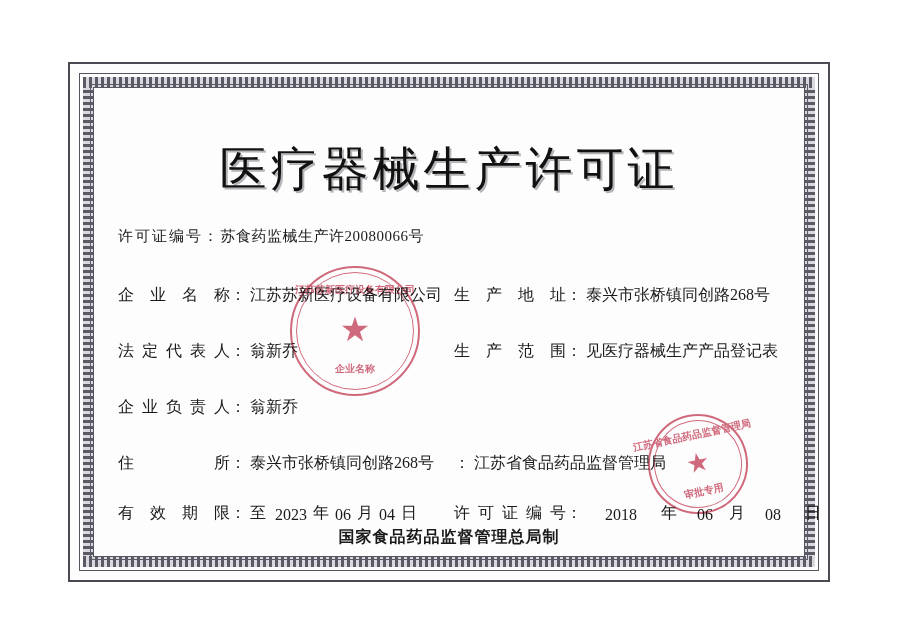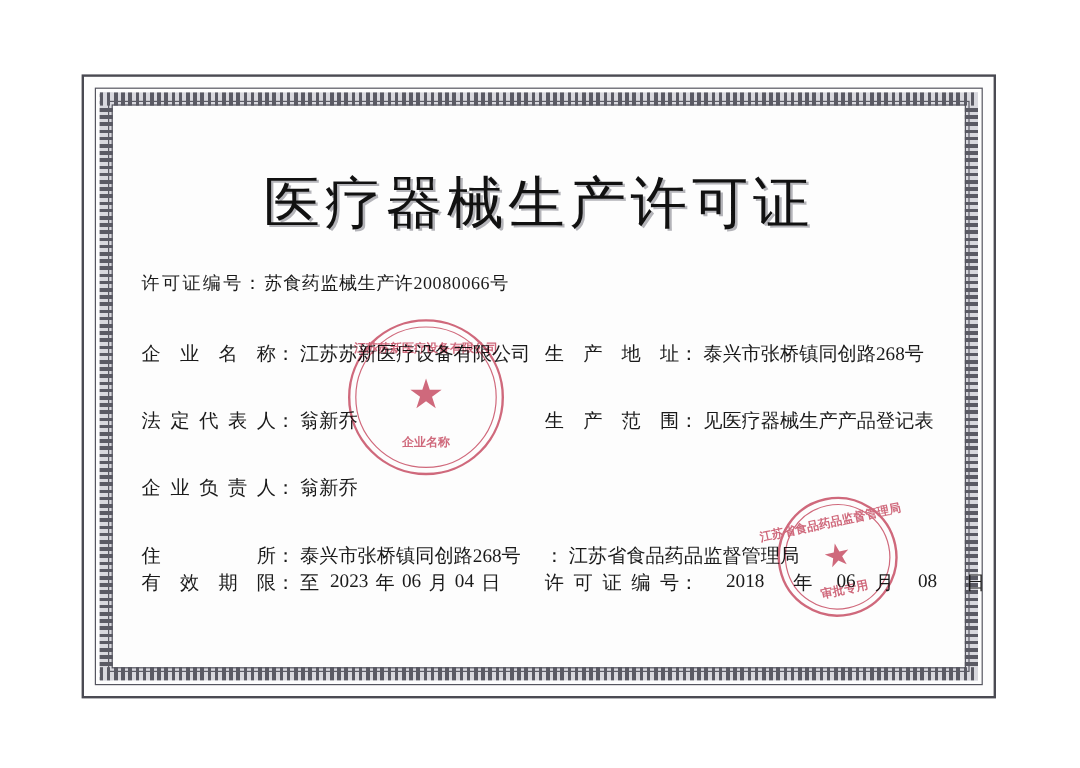--- a/index.html
+++ b/index.html
@@ -126,21 +126,21 @@
     padding-bottom: 2px;
     padding-left: 4px;
     white-space: nowrap;
   }
 
   .spacer-row { height: 56px; }
 
   
   .date-row {
     display: flex;
-    align-items: flex-start;
+    align-items: flex-end;
     height: 48px;
     font-size: 16px;
   }
   .date-row .label {
     flex: 0 0 112px;
     text-align: justify;
     text-align-last: justify;
   }
   .date-row .colon { flex: 0 0 10px; }
   .date-row .pre { padding: 0 6px 0 4px; }
@@ -297,20 +297,21 @@
         <span class="num" style="margin-left:20px">2018</span>
         <span class="unit" style="margin-left:18px">年</span>
         <span class="num" style="margin-left:14px">06</span>
         <span class="unit" style="margin-left:10px">月</span>
         <span class="num" style="margin-left:14px">08</span>
         <span class="unit" style="margin-left:18px">日</span>
       </div>
 
     </div>
 
+    <div class="footer">国家食品药品监督管理总局制</div>
   </div>
 
   <div class="seal seal-main">
     <div class="ring"></div>
     <div class="seal-top">江苏苏新医疗设备有限公司</div>
     <div class="star">★</div>
     <div class="seal-label">企业名称</div>
   </div>
 
   <div class="seal seal-second">

